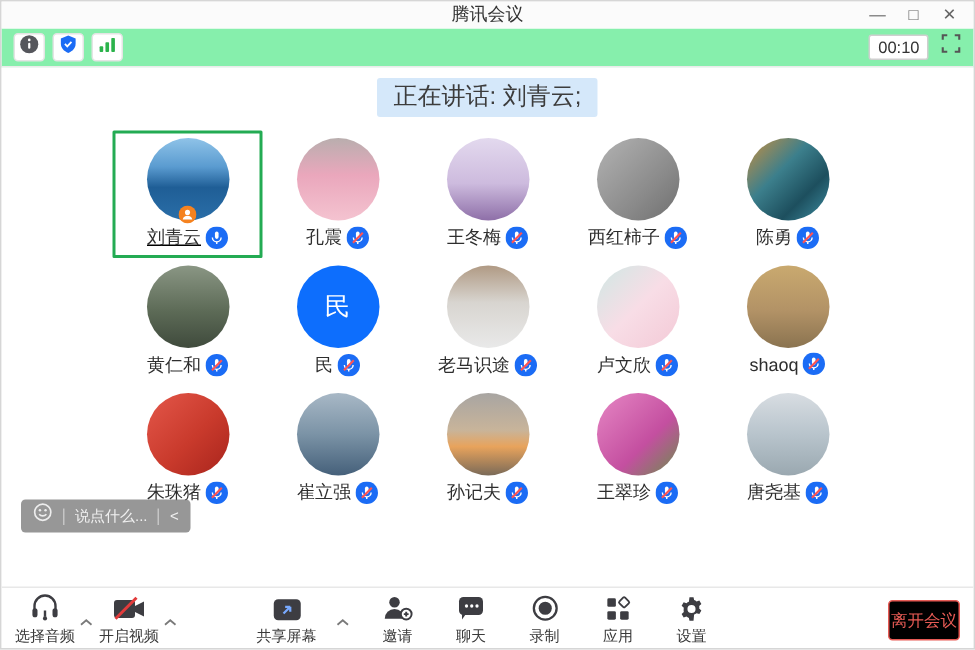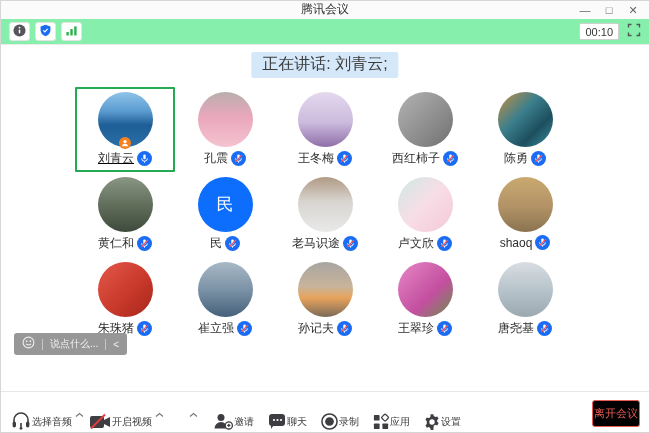--- a/index.html
+++ b/index.html
@@ -37,21 +37,21 @@
   .chatbar { position:absolute; left:13px; bottom:36px; height:22px; background:rgba(122,122,122,0.78); border-radius:3px; display:flex; align-items:center; padding:0 8px; gap:7px; }
   .chat-divider { width:1px; height:11px; background:rgba(255,255,255,0.45); }
   .chat-text { font-size:10px; color:#f0f0f0; }
   .chat-collapse { font-size:10px; color:#f0f0f0; }
   .chat-emoji { display:flex; align-items:center; }
 
   
   .toolbar { height:43px; border-top:1px solid #e8e8e8; display:flex; align-items:center; padding:0 9px; position:relative; background:#fff; }
   .tb-left { display:flex; align-items:flex-end; gap:3px; height:100%; padding-bottom:3px; }
   .tb-center { position:absolute; left:50%; transform:translateX(-50%); display:flex; align-items:flex-end; gap:13px; height:100%; padding-bottom:3px; }
-  .tb-item { display:flex; flex-direction:row; align-items:center; justify-content:flex-end; min-width:36px; cursor:default; }
+  .tb-item { display:flex; flex-direction:column; align-items:center; justify-content:flex-end; min-width:36px; cursor:default; }
   .ticon { height:20px; display:flex; align-items:flex-end; justify-content:center; line-height:0; }
   .tb-label { font-size:10px; color:#3a3a3a; margin-top:2px; white-space:nowrap; }
   .tb-caret { margin:0 1px 13px 0; line-height:0; }
   .leave-btn { margin-left:auto; border:1px solid #e85b55; color:#e85b55; background:#000000; font-size:11px; padding:5px 1px; border-radius:3px; cursor:default; }
 </style>
 </head>
 <body>
 
 <div class="window">
 
@@ -372,20 +372,29 @@
               <line x1="3" y1="15.5" x2="17" y2="1.5" stroke="#e23b3b" stroke-width="2"></line>
             </svg>
           </span>
           <span class="tb-label">开启视频</span>
         </div>
         <span class="tb-caret"><svg width="9" height="6" viewBox="0 0 9 6">
             <path d="M1 4.5L4.5 1.5 8 4.5" fill="none" stroke="#7a7a7a" stroke-width="1.2"></path>
           </svg></span>
       </div>
     <div class="tb-center" id="tb-center">
+        <div class="tb-item">
+          <span class="ticon">
+            <svg width="21" height="17" viewBox="0 0 21 17">
+              <rect x="1.5" y="1.5" width="18" height="14" rx="3" fill="#3d3d42"></rect>
+              <path d="M8 11l4.5-4.5m0 0h-3.4m3.4 0v3.4" stroke="#79aaff" stroke-width="1.5" fill="none"></path>
+            </svg>
+          </span>
+          <span class="tb-label">共享屏幕</span>
+        </div>
         <span class="tb-caret"><svg width="9" height="6" viewBox="0 0 9 6">
             <path d="M1 4.5L4.5 1.5 8 4.5" fill="none" stroke="#7a7a7a" stroke-width="1.2"></path>
           </svg></span>
         <div class="tb-item">
           <span class="ticon">
             <svg width="22" height="19" viewBox="0 0 22 19">
               <circle cx="9" cy="5.5" r="3.5" fill="#3d3d42"></circle>
               <path d="M2.5 16.5a6.5 6.5 0 0 1 13 0z" fill="#3d3d42"></path>
               <circle cx="16.8" cy="13.4" r="3.6" fill="#fff" stroke="#3d3d42" stroke-width="1.3"></circle>
               <line x1="16.8" y1="11.8" x2="16.8" y2="15" stroke="#3d3d42" stroke-width="1.3"></line>

